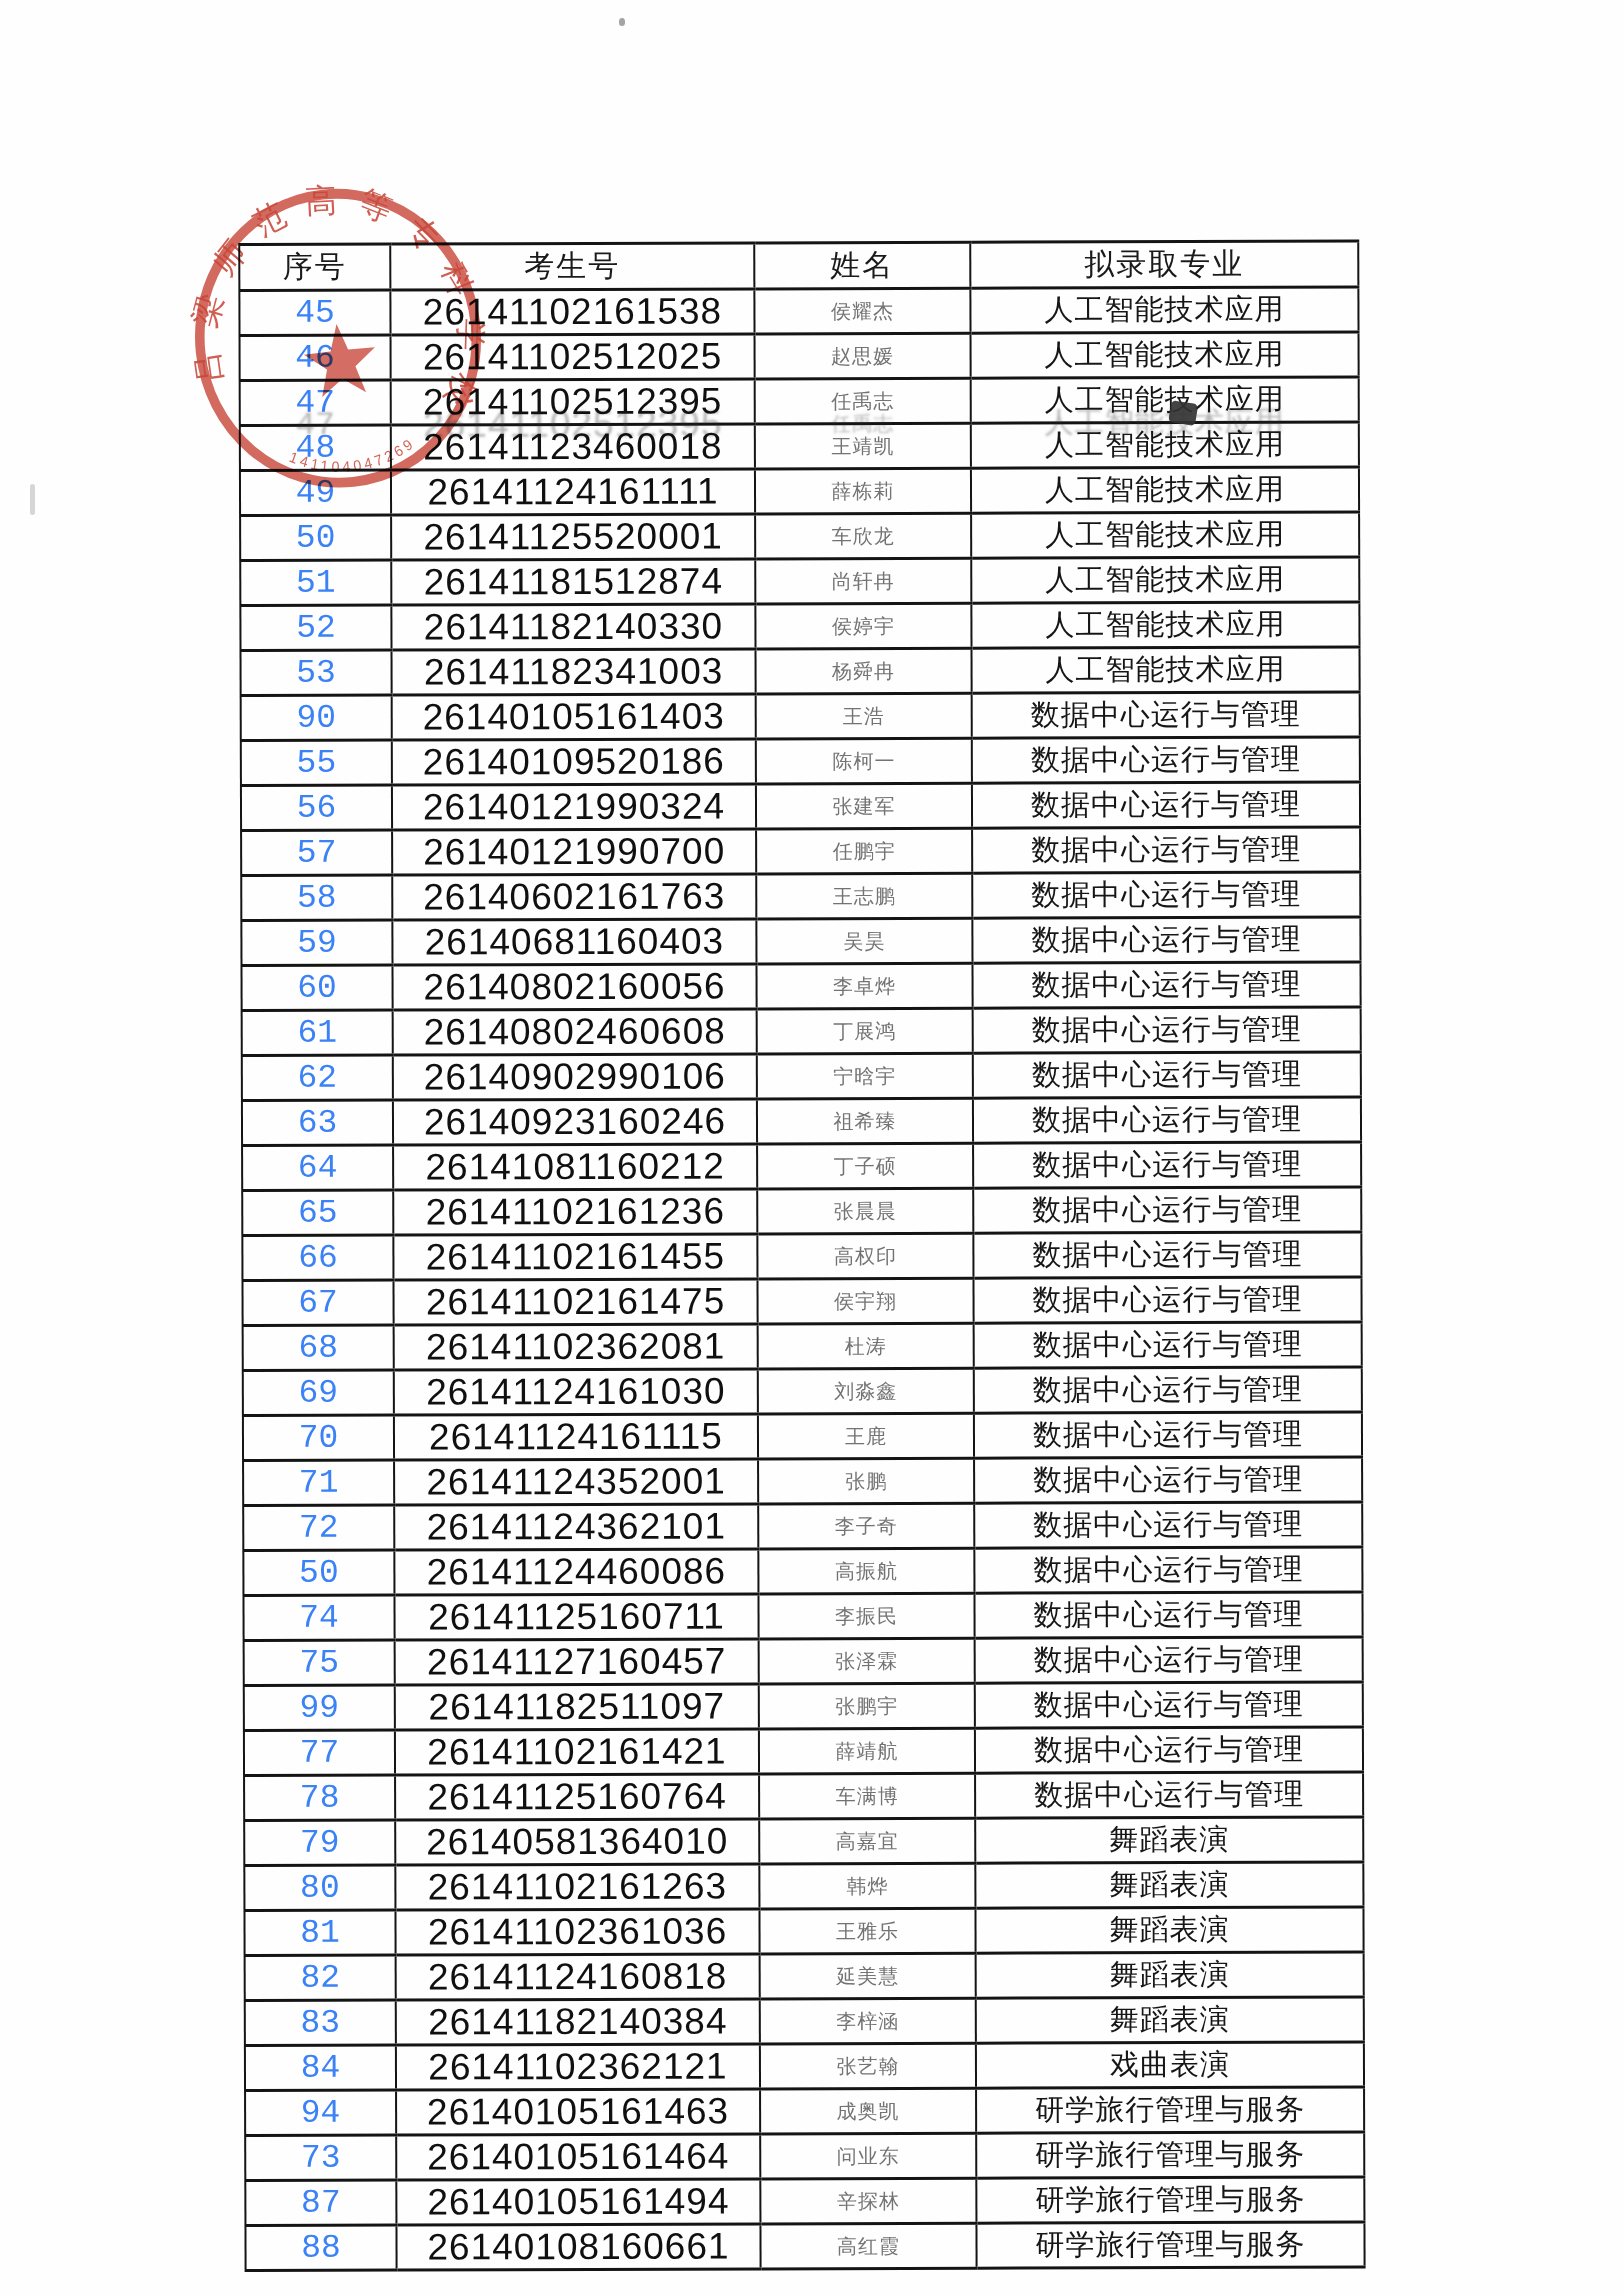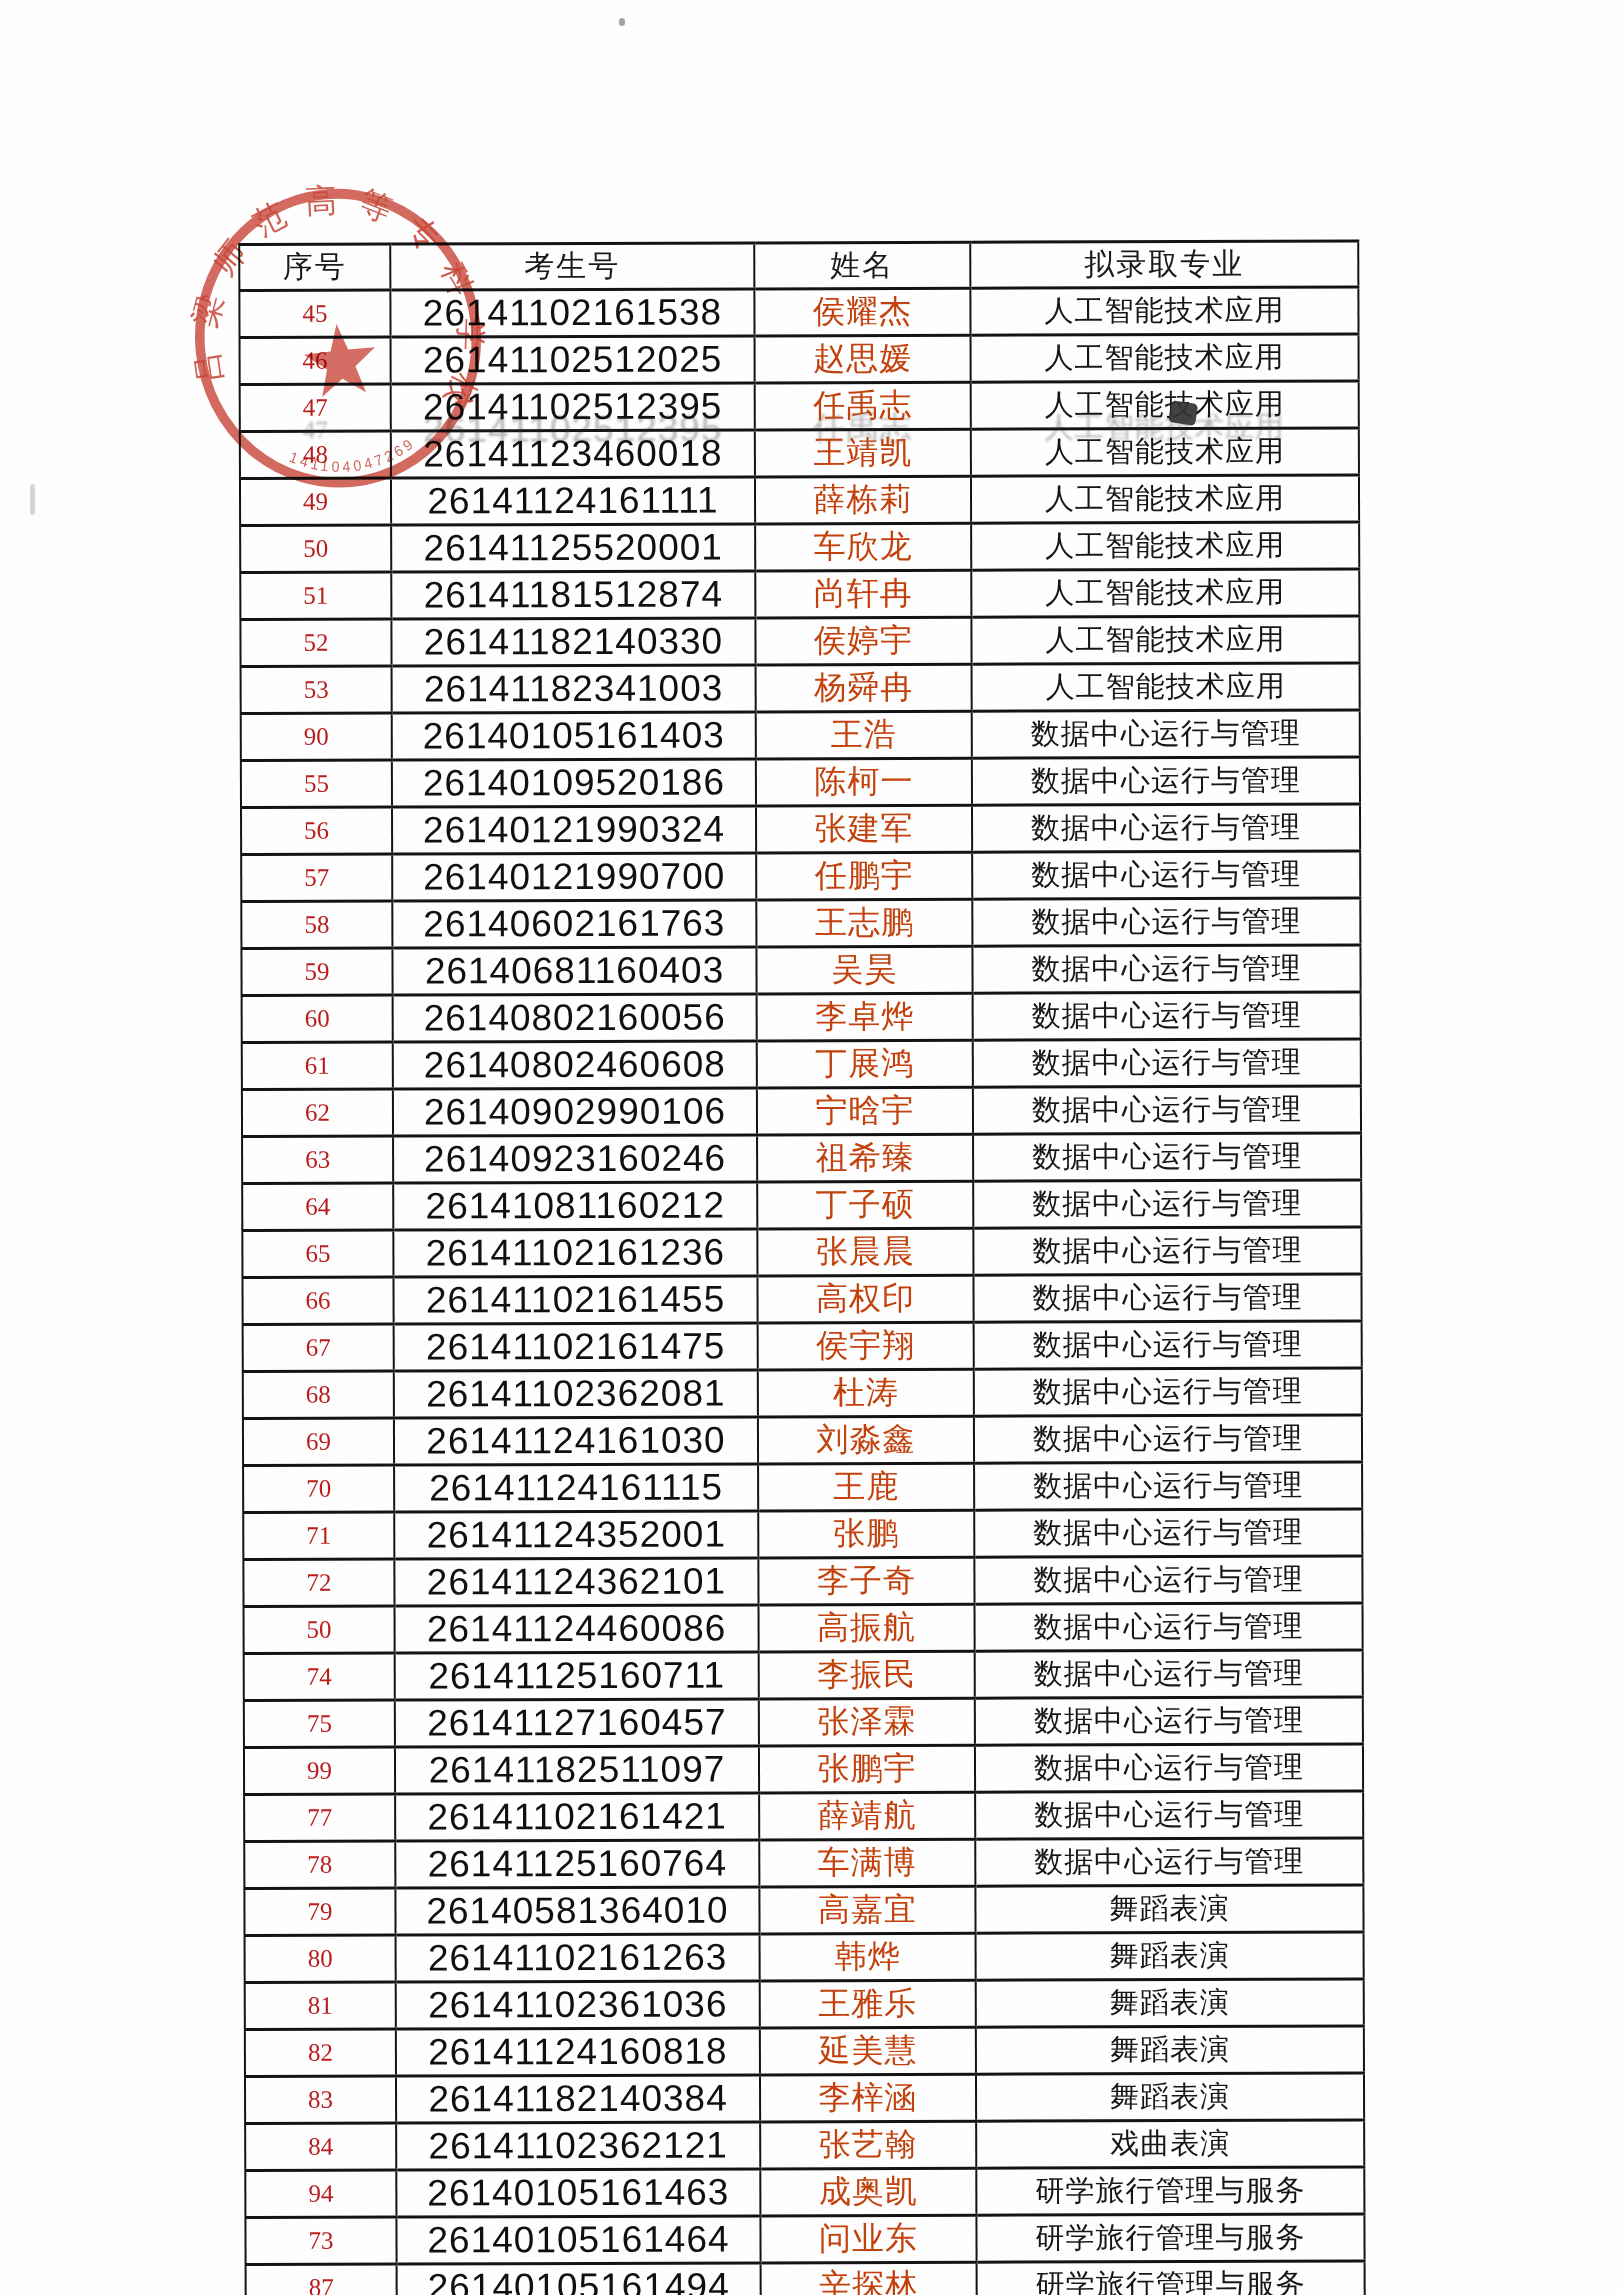--- a/index.html
+++ b/index.html
@@ -35,29 +35,29 @@
     background:transparent;
   }
   table.doc th{
     height:43px;
     font-size:30px;font-weight:normal;
     letter-spacing:2px;
     font-family:"Liberation Serif", serif;
   }
   table.doc td{height:34px;}
   td.idx{
-    font-family:Liberation Serif, serif;
-    font-size:25px;color:#b91c1c;
+    font-family:Liberation Mono, monospace;
+    font-size:33px;color:#3b82f6;
   }
   td.num{
     font-family:"Liberation Sans", sans-serif;
     font-size:37px;letter-spacing:1px;color:#101010;
   }
   td.nam{
-    font-size:32px;letter-spacing:1px;color:#c2410c;margin-left:17px;
+    font-size:20px;letter-spacing:1px;color:#737373;margin-left:17px;
   }
   td.maj{
     font-size:29px;letter-spacing:1px;color:#161616;
   }
   tr.ghost td{ text-shadow:0 22.5px 2.6px rgba(45,45,45,0.35); }
   
   .seal{
     position:absolute;left:187px;top:178px;width:307px;height:321px;
     mix-blend-mode:multiply;opacity:0.93;
     transform:rotate(-6deg);

